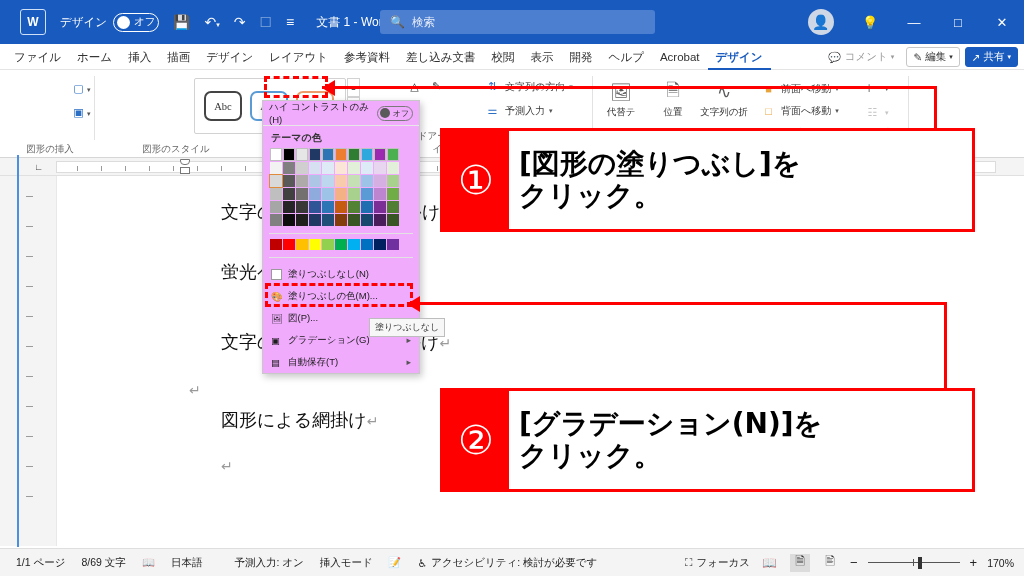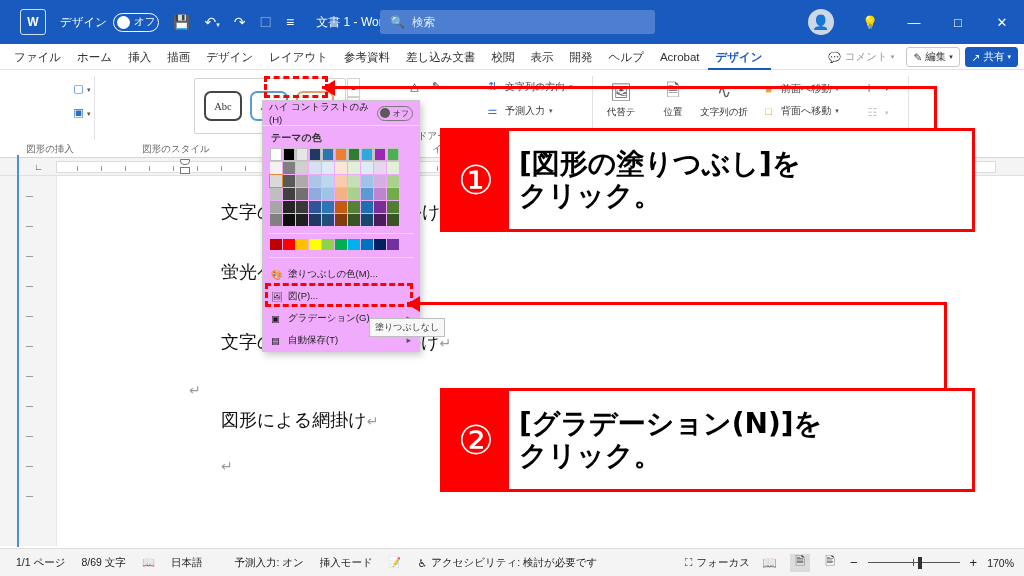--- a/index.html
+++ b/index.html
@@ -503,20 +503,26 @@
       <div class="sw" style="background: rgb(255, 255, 0);"></div>
       <div class="sw" style="background: rgb(146, 208, 80);"></div>
       <div class="sw" style="background: rgb(0, 176, 80);"></div>
       <div class="sw" style="background: rgb(0, 176, 240);"></div>
       <div class="sw" style="background: rgb(0, 112, 192);"></div>
       <div class="sw" style="background: rgb(0, 32, 96);"></div>
       <div class="sw" style="background: rgb(112, 48, 160);"></div>
     </div>
   <div class="ddsep"></div>
   <div class="dd-item">
+    <span class="ic">
+        <span class="nofill-box"></span>
+      </span>
+    <span>塗りつぶしなし(N)</span>
+  </div>
+  <div class="dd-item">
     <span class="ic">🎨</span>
     <span>塗りつぶしの色(M)...</span>
   </div>
   <div class="dd-item">
     <span class="ic">🖼</span>
     <span>図(P)...</span>
   </div>
   <div class="dd-item">
     <span class="ic">▣</span>
     <span>グラデーション(G)</span>

